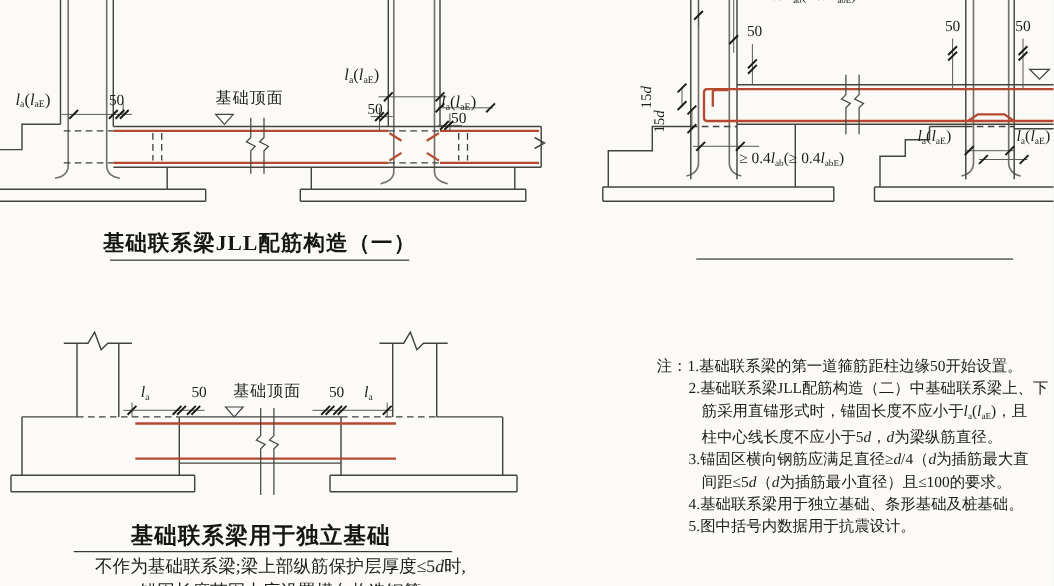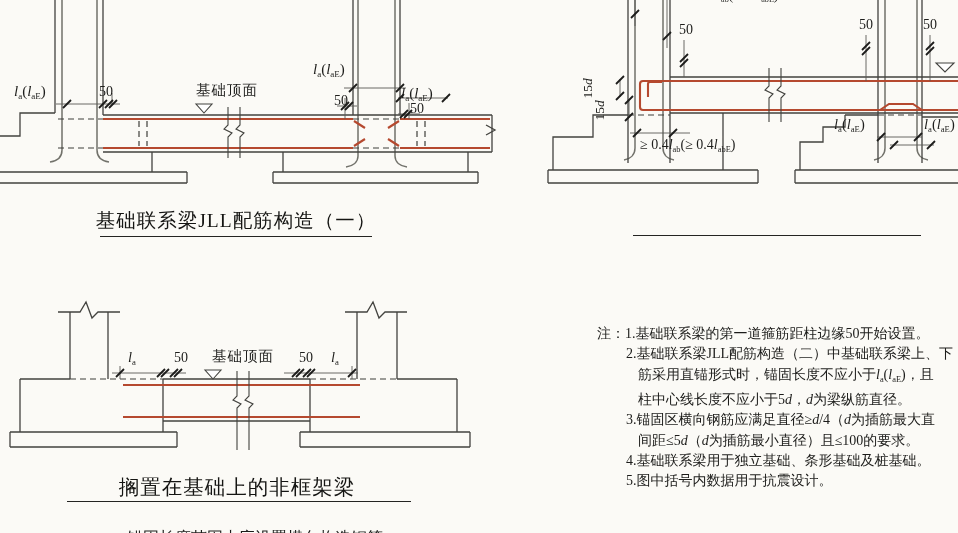--- a/index.html
+++ b/index.html
@@ -19,21 +19,21 @@
   .brk{stroke:#43433f;stroke-width:1.1;}
   .tri{fill:#fff;stroke:#43433f;stroke-width:1.1;}
   .lbl{
     position:absolute;white-space:nowrap;color:#1e1e1c;
     font-family:"Liberation Serif","DejaVu Serif",serif;line-height:1.1;
   }
   .lbl i{font-style:italic;}
   .lbl sub,.nl sub{font-size:0.6em;vertical-align:-0.3em;letter-spacing:0;}
   .rot{transform:rotate(-90deg);}
   .title{
-    position:absolute;text-align:center;font-weight:400;color:#151513;
+    position:absolute;text-align:center;font-weight:700;color:#151513;
     letter-spacing:1px;white-space:nowrap;
   }
   .rule{position:absolute;border-top:1.7px solid #242422;height:0;}
   .caption{position:absolute;text-align:center;color:#1c1c1a;white-space:nowrap;}
   .notes{position:absolute;left:597px;top:324px;width:372px;color:#1c1c1a;
     font-size:14px;line-height:20.4px;}
   .nl{white-space:nowrap;}
   .nl i{font-style:italic;}
   .i0{padding-left:0;}
   .i1{padding-left:29px;}
@@ -151,40 +151,41 @@
   <div class="lbl" style="left:196px;top:83px;font-size:14.5px;letter-spacing:1px;">基础顶面</div>
   <div class="lbl" style="left:313px;top:61px;font-size:15px;"><i>l</i><sub>a</sub>(<i>l</i><sub>aE</sub>)</div>
   <div class="lbl" style="left:334px;top:93px;font-size:14px;">50</div>
   <div class="lbl" style="left:401px;top:85px;font-size:15px;"><i>l</i><sub>a</sub>(<i>l</i><sub>aE</sub>)</div>
   <div class="lbl" style="left:410px;top:101px;font-size:14px;">50</div>
 
   <div class="lbl" style="left:693px;top:-11px;font-size:13.5px;">≥0.4<i>l</i><sub>ab</sub>(≥0.4<i>l</i><sub>abE</sub>)</div>
   <div class="lbl" style="left:679px;top:22px;font-size:14px;">50</div>
   <div class="lbl rot" style="left:578px;top:81px;font-size:13.5px;">15<i>d</i></div>
   <div class="lbl rot" style="left:590px;top:103px;font-size:13.5px;">15<i>d</i></div>
-  <div class="lbl" style="left:640px;top:137px;font-size:14px;">≥ 0.4<i>l</i><sub>ab</sub>(≥ 0.4<i>l</i><sub>abE</sub>)</div>
+  <div class="lbl" style="left:672px;top:137px;font-size:14px;">≥ 0.4<i>l</i><sub>ab</sub>(≥ 0.4<i>l</i><sub>abE</sub>)</div>
   <div class="lbl" style="left:859px;top:17px;font-size:14px;">50</div>
   <div class="lbl" style="left:923px;top:17px;font-size:14px;">50</div>
   <div class="lbl" style="left:834px;top:117px;font-size:14.5px;"><i>l</i><sub>a</sub>(<i>l</i><sub>aE</sub>)</div>
   <div class="lbl" style="left:924px;top:117px;font-size:14.5px;"><i>l</i><sub>a</sub>(<i>l</i><sub>aE</sub>)</div>
 
   <div class="lbl" style="left:128px;top:350px;font-size:14.5px;"><i>l</i><sub>a</sub></div>
   <div class="lbl" style="left:174px;top:350px;font-size:14px;">50</div>
   <div class="lbl" style="left:212px;top:349px;font-size:14.5px;letter-spacing:1px;">基础顶面</div>
   <div class="lbl" style="left:299px;top:350px;font-size:14px;">50</div>
   <div class="lbl" style="left:331px;top:350px;font-size:14.5px;"><i>l</i><sub>a</sub></div>
 
   <div class="title" style="left:70px;top:207px;width:332px;font-size:19.5px;">基础联系梁JLL配筋构造（一）</div>
   <div class="rule" style="left:100px;top:236px;width:272px;"></div>
 
   <div class="rule" style="left:633px;top:235px;width:288px;"></div>
 
-  <div class="title" style="left:77px;top:473px;width:320px;font-size:20.5px;">搁置在基础上的非框架梁</div>
+  <div class="title" style="left:77px;top:473px;width:320px;font-size:20.5px;">基础联系梁用于独立基础</div>
   <div class="rule" style="left:67px;top:501px;width:344px;"></div>
 
+  <div class="caption" style="left:55px;top:505px;width:400px;font-size:16px;">不作为基础联系梁;梁上部纵筋保护层厚度≤5<i>d</i>时,</div>
   <div class="caption" style="left:100px;top:528px;width:310px;font-size:16px;">锚固长度范围内应设置横向构造钢筋</div>
 
   <div class="notes">
       <div class="nl i0">注：1.基础联系梁的第一道箍筋距柱边缘50开始设置。</div>
       <div class="nl i1">2.基础联系梁JLL配筋构造（二）中基础联系梁上、下</div>
       <div class="nl i2">筋采用直锚形式时，锚固长度不应小于<i>l</i><sub>a</sub>(<i>l</i><sub>aE</sub>)，且</div>
       <div class="nl i2">柱中心线长度不应小于5<i>d</i>，<i>d</i>为梁纵筋直径。</div>
       <div class="nl i1">3.锚固区横向钢筋应满足直径≥<i>d</i>/4（<i>d</i>为插筋最大直</div>
       <div class="nl i2">间距≤5<i>d</i>（<i>d</i>为插筋最小直径）且≤100的要求。</div>
       <div class="nl i1">4.基础联系梁用于独立基础、条形基础及桩基础。</div>

